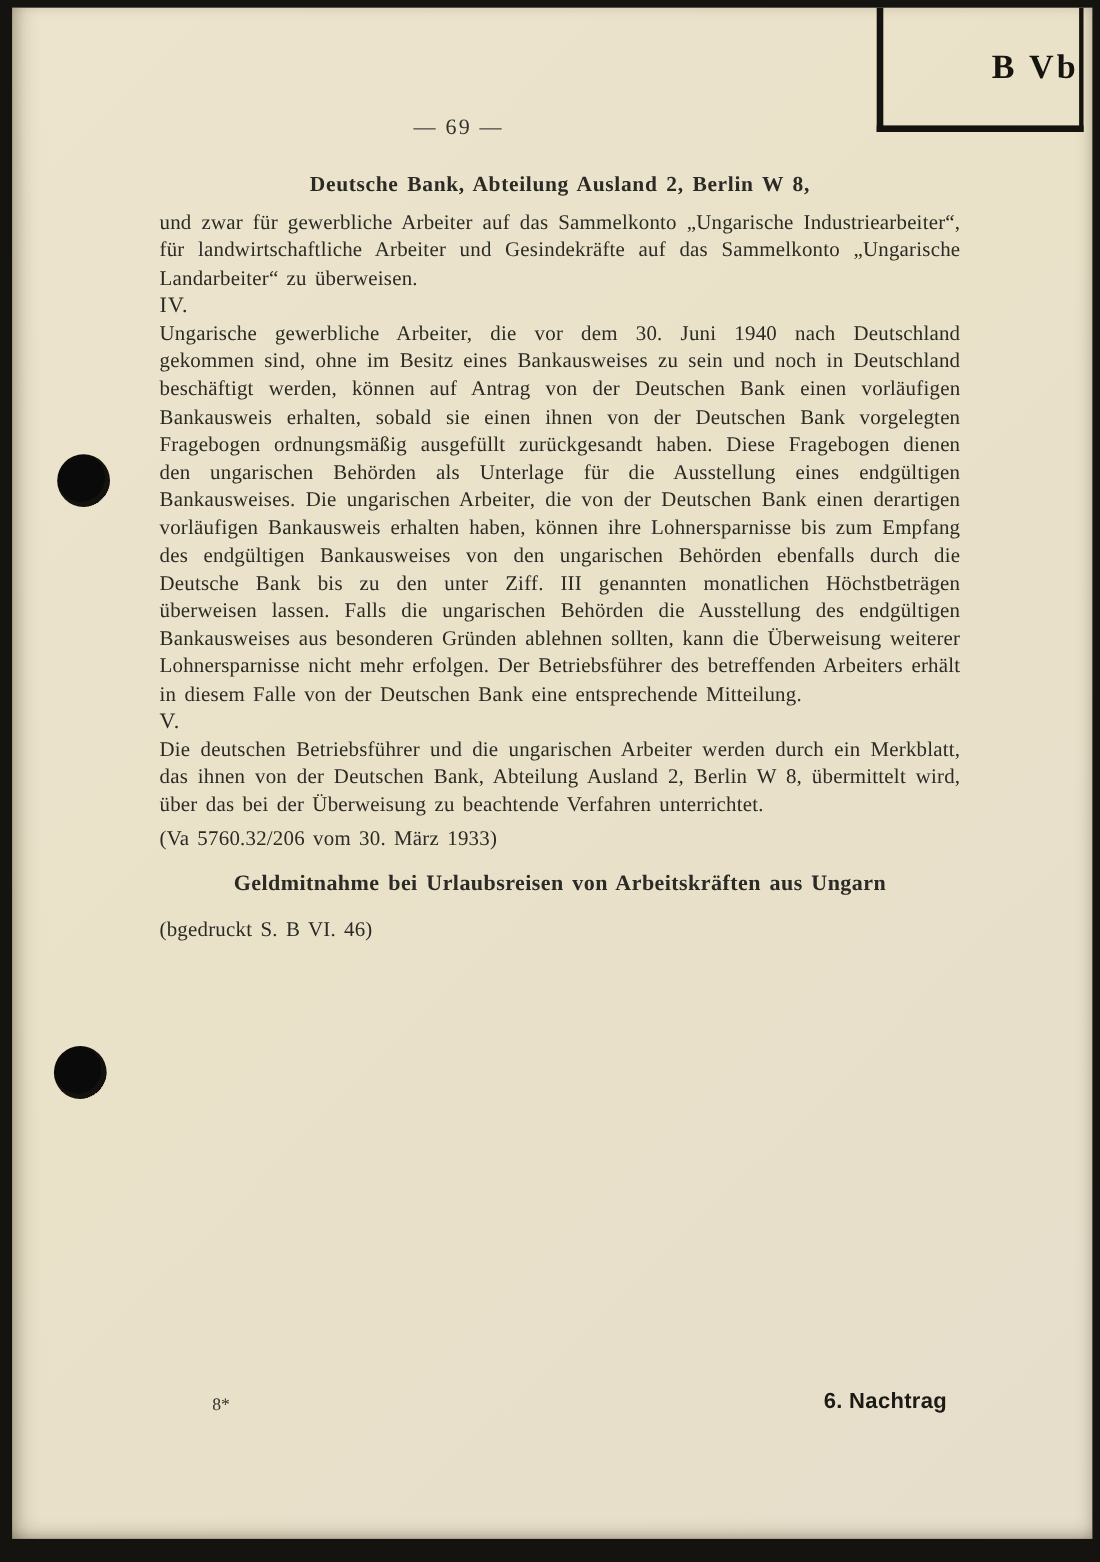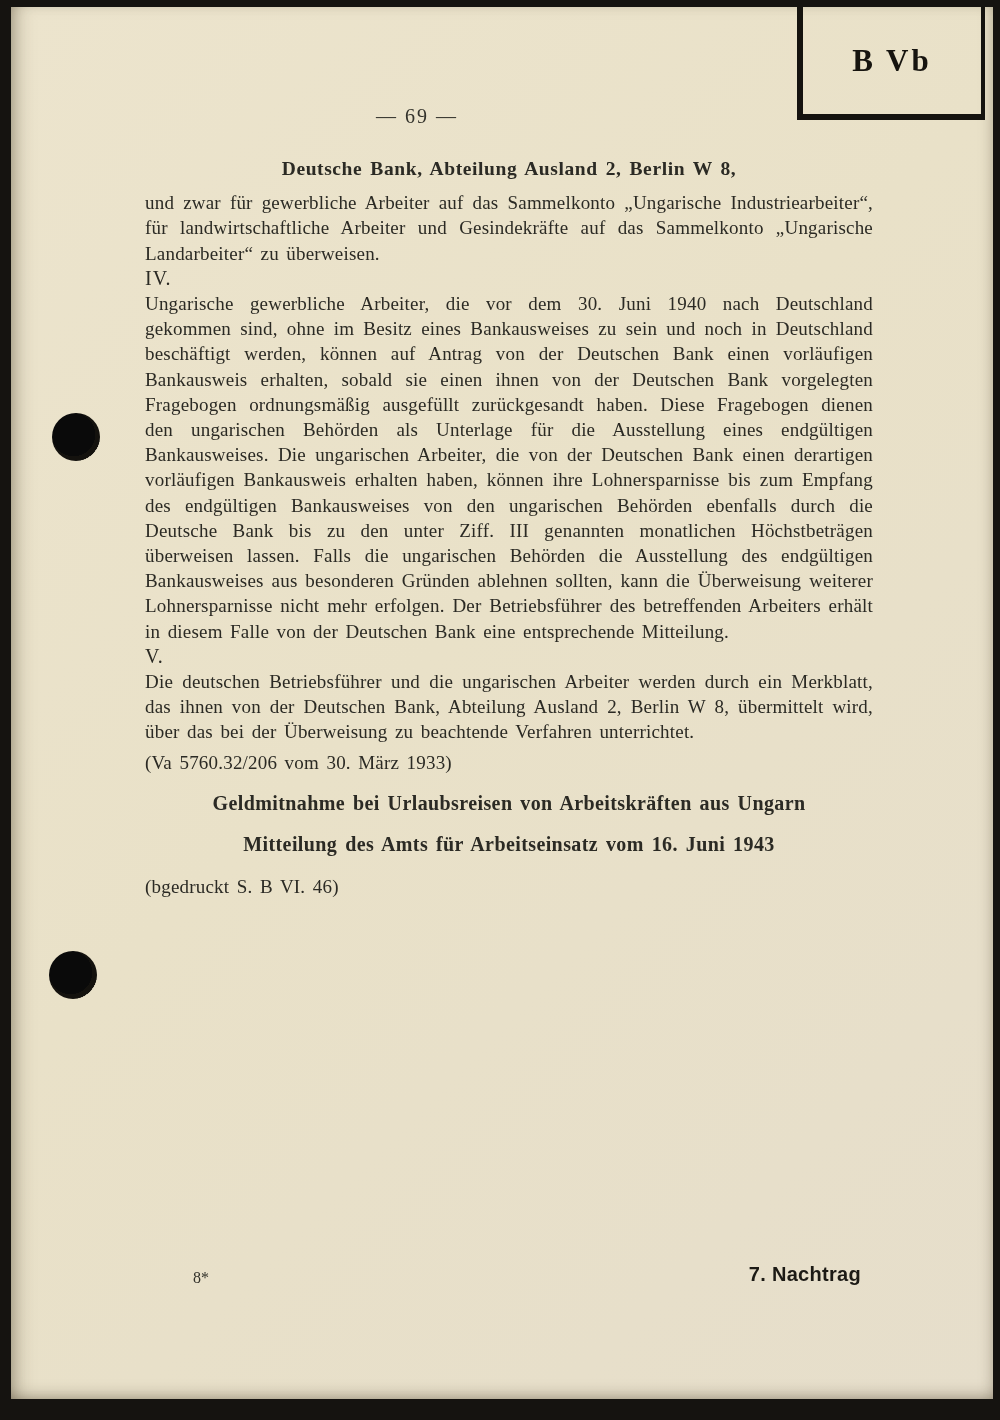--- a/index.html
+++ b/index.html
@@ -19,21 +19,21 @@
                inset 0 -10px 18px -10px rgba(60,50,30,.4);
     color:#2b2a24;
   }
   .stamp-box{
     position:absolute;
     top:0;right:8px;
     width:178px;height:107px;
     border-left:6px solid #15130f;
     border-bottom:6px solid #15130f;
     border-right:4px solid #15130f;
-    display:flex;align-items:center;justify-content:center;
+    display:flex;align-items:center;justify-content:flex-end;
   }
   .stamp-box span{
     font-weight:bold;
     font-size:31px;
     letter-spacing:3px;
     color:#16140f;
   }
   .page-number{
     position:absolute;
     top:98px;left:0;width:812px;
@@ -120,23 +120,22 @@
 
     <div class="content">
       <p class="bank">Deutsche Bank, Abteilung Ausland 2, Berlin W 8,</p>
       <p class="just">und zwar für gewerbliche Arbeiter auf das Sammelkonto „Ungarische Industriearbeiter“, für landwirtschaftliche Arbeiter und Gesindekräfte auf das Sammelkonto „Ungarische Landarbeiter“ zu überweisen.</p>
       <p class="sec">IV.</p>
       <p class="just">Ungarische gewerbliche Arbeiter, die vor dem 30. Juni 1940 nach Deutschland gekommen sind, ohne im Besitz eines Bankausweises zu sein und noch in Deutschland beschäftigt werden, können auf Antrag von der Deutschen Bank einen vorläufigen Bankausweis erhalten, sobald sie einen ihnen von der Deutschen Bank vorgelegten Fragebogen ordnungsmäßig ausgefüllt zurückgesandt haben. Diese Fragebogen dienen den ungarischen Behörden als Unterlage für die Ausstellung eines endgültigen Bankausweises. Die ungarischen Arbeiter, die von der Deutschen Bank einen derartigen vorläufigen Bankausweis erhalten haben, können ihre Lohnersparnisse bis zum Empfang des endgültigen Bankausweises von den ungarischen Behörden ebenfalls durch die Deutsche Bank bis zu den unter Ziff. III genannten monatlichen Höchstbeträgen überweisen lassen. Falls die ungarischen Behörden die Ausstellung des endgültigen Bankausweises aus besonderen Gründen ablehnen sollten, kann die Überweisung weiterer Lohnersparnisse nicht mehr erfolgen. Der Betriebsführer des betreffenden Arbeiters erhält in diesem Falle von der Deutschen Bank eine entsprechende Mitteilung.</p>
       <p class="sec">V.</p>
       <p class="just">Die deutschen Betriebsführer und die ungarischen Arbeiter werden durch ein Merkblatt, das ihnen von der Deutschen Bank, Abteilung Ausland 2, Berlin W 8, übermittelt wird, über das bei der Überweisung zu beachtende Verfahren unterrichtet.</p>
       <p class="ref">(Va 5760.32/206 vom 30. März 1933)</p>
       <p class="bh gap-block">Geldmitnahme bei Urlaubsreisen von Arbeitskräften aus Ungarn</p>
-      <p class="bh">Mitteilung des Amts für Arbeitseinsatz vom 16. Juni 1943</p>
       <p class="ch">(bgedruckt S. B VI. 46)</p>
     </div>
 
     <div class="footer-left">8*</div>
-    <div class="footer-right">7. Nachtrag</div>
+    <div class="footer-right">6. Nachtrag</div>
   </div>
 
   <div class="hole hole-1"></div>
   <div class="hole hole-2"></div>
 </div>
 
 </body></html>

